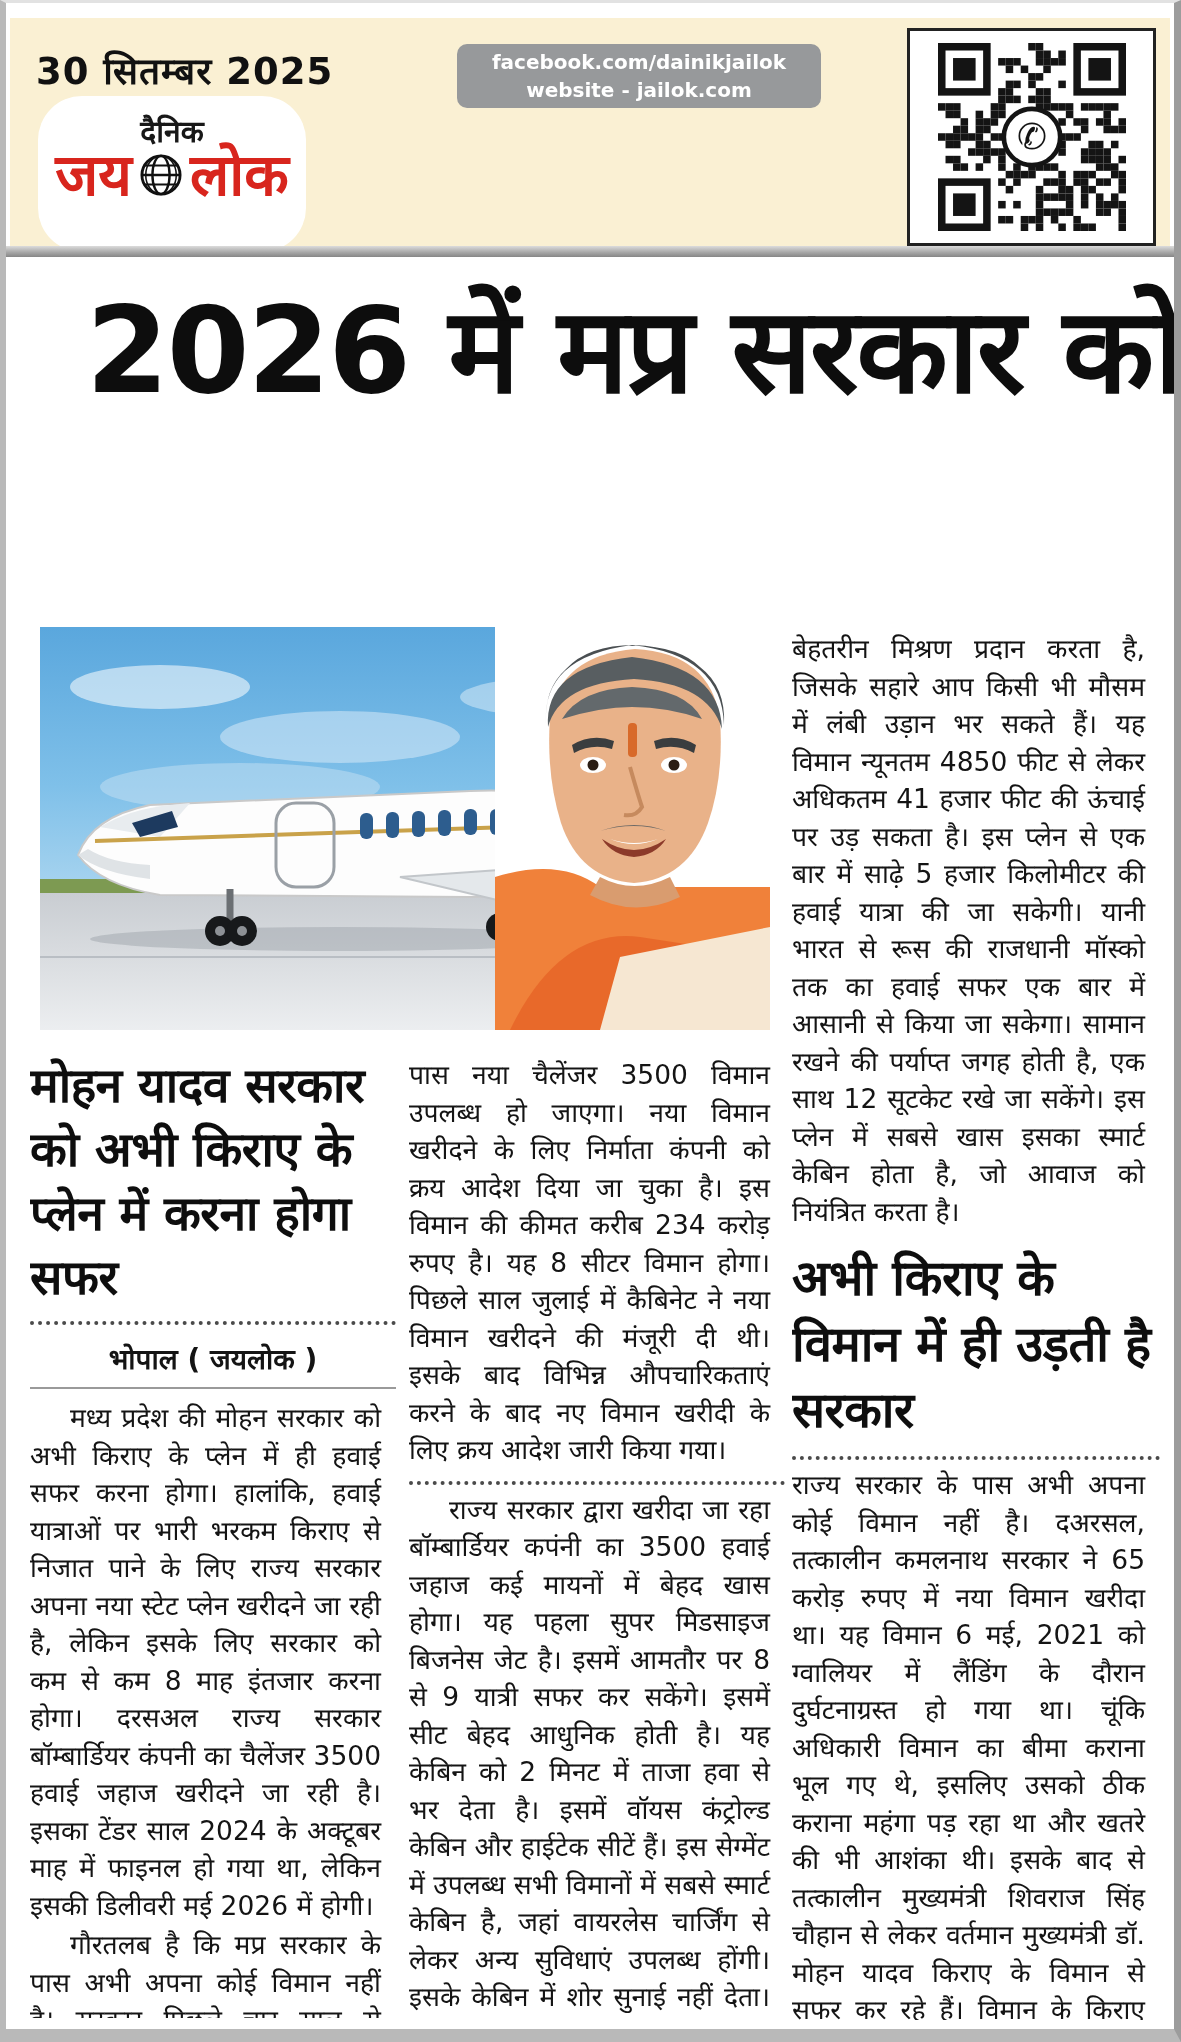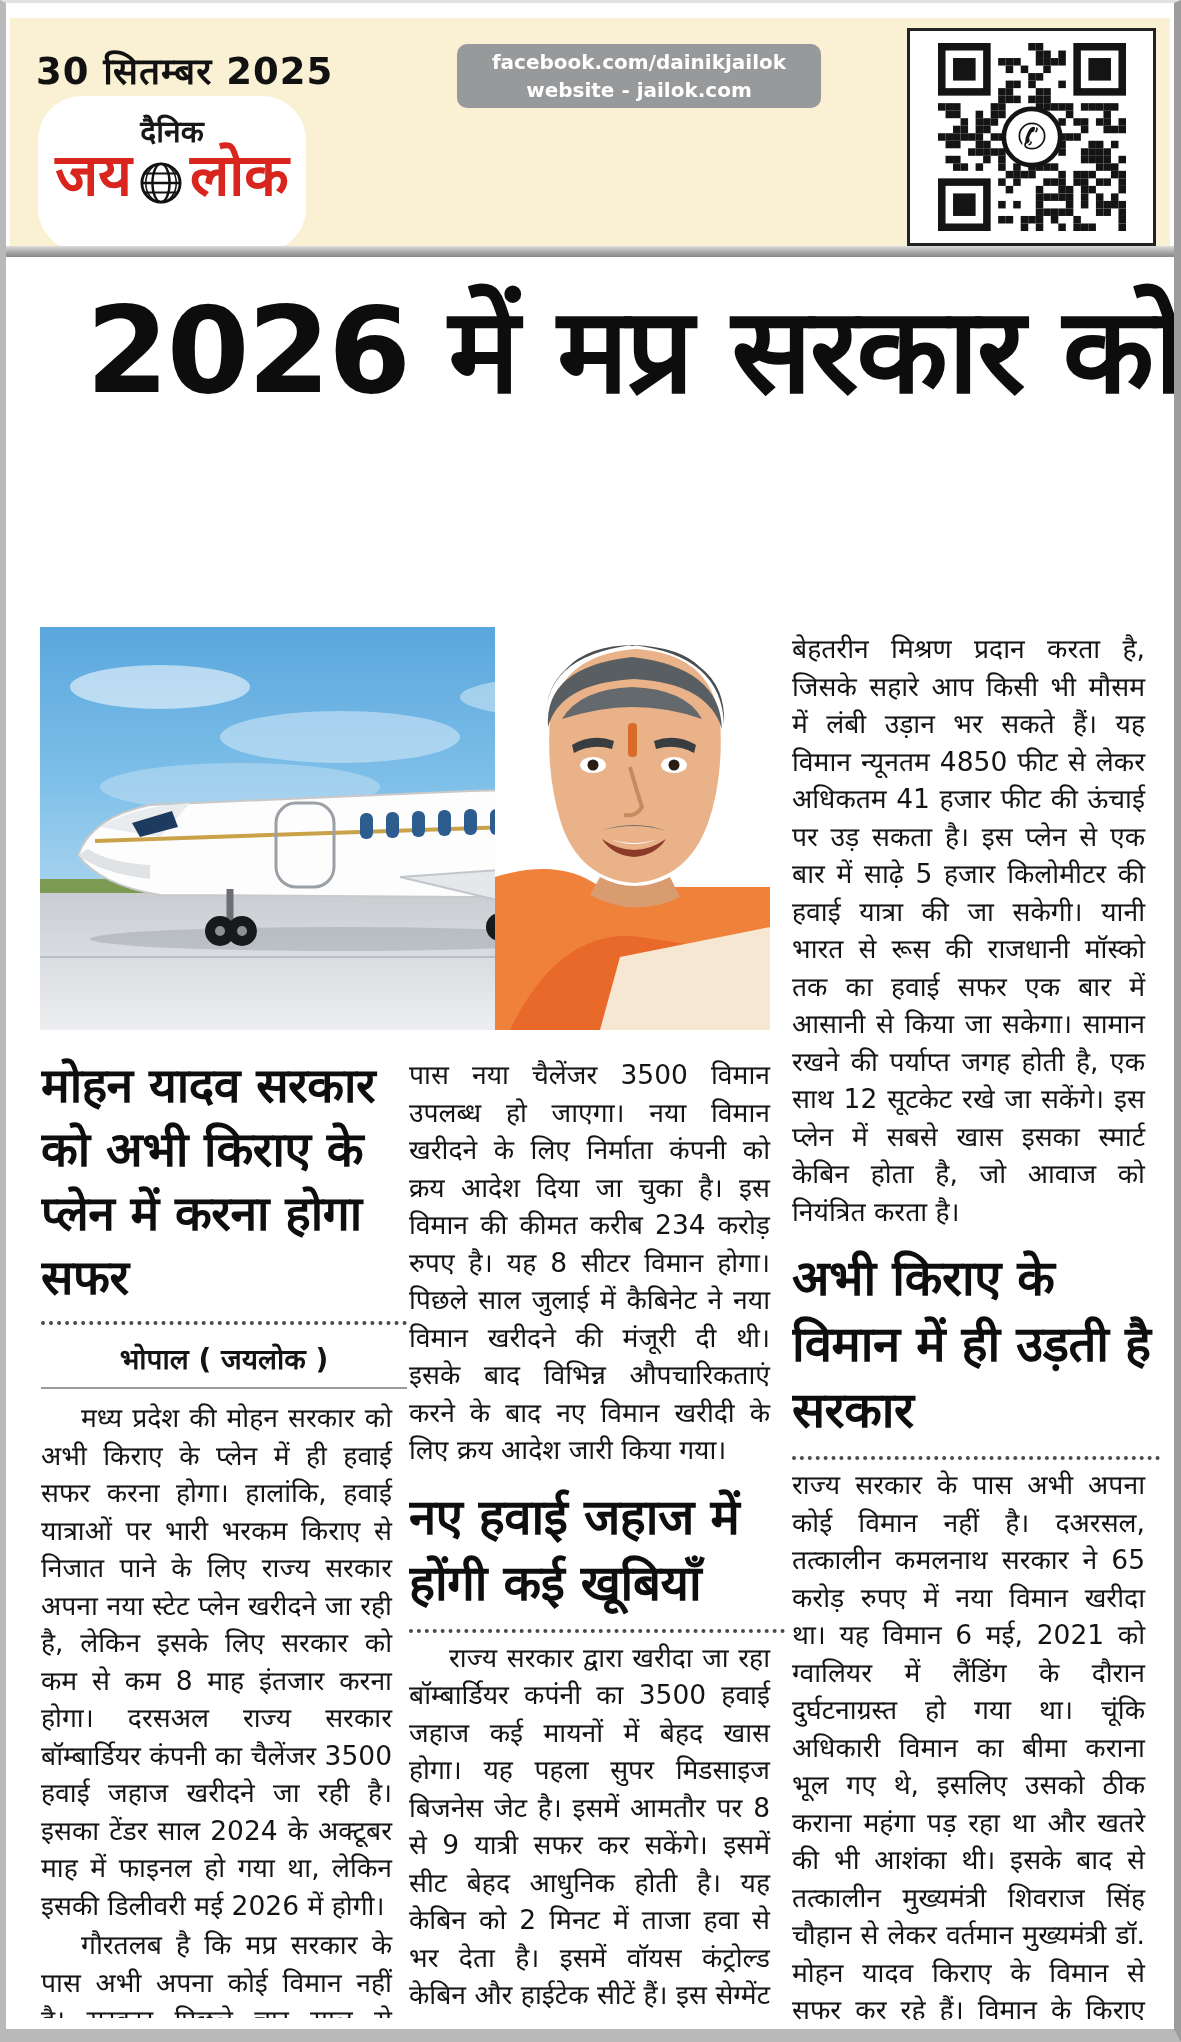--- a/index.html
+++ b/index.html
@@ -6,21 +6,21 @@
   .page{position:relative;width:1181px;height:2042px;background:#ffffff;overflow:hidden;
         font-family:"DejaVu Sans","Liberation Sans",sans-serif;color:#1a1a1a;}
   .frame{position:absolute;inset:0;border-left:6px solid #b9b9b9;border-right:7px solid #9c9c9c;
          border-bottom:13px solid #b9b9b9;border-top:3px solid #e2e2e2;pointer-events:none;z-index:50;}
 
   
   .header{position:absolute;left:10px;top:18px;width:1160px;height:228px;background:#faf0d3;}
   .date{position:absolute;left:26px;top:26px;font-size:37px;font-weight:800;color:#111;letter-spacing:1px;}
   .logo-pill{position:absolute;left:28px;top:78px;width:268px;height:156px;background:#ffffff;border-radius:44px;}
   .logo-top{position:absolute;left:0;top:14px;width:100%;text-align:center;font-size:30px;font-weight:800;color:#181818;}
-  .logo-main{position:absolute;left:0;top:50px;width:100%;display:flex;align-items:flex-end;justify-content:center;gap:8px;
+  .logo-main{position:absolute;left:0;top:50px;width:100%;display:flex;align-items:center;justify-content:center;gap:8px;
              font-size:58px;font-weight:800;color:#d8251d;line-height:1;}
   .globe{width:42px;height:42px;flex:0 0 auto;}
   .fb-box{position:absolute;left:447px;top:26px;width:364px;height:64px;background:#97999b;border-radius:10px;
           display:flex;flex-direction:column;align-items:center;justify-content:center;
           color:#ffffff;font-weight:800;font-size:20px;line-height:28px;}
   .promo{position:absolute;left:430px;top:102px;width:366px;text-align:center;
          font-size:28px;font-weight:800;color:#161616;line-height:38px;}
   .qr-box{position:absolute;left:897px;top:10px;width:243px;height:212px;background:#ffffff;border:3px solid #222;
           display:flex;align-items:center;justify-content:center;}
   .qr-box svg{width:188px;height:188px;}
@@ -30,21 +30,21 @@
            background:linear-gradient(#dcdcdc,#a9a9a9 55%,#868686);}
   .headline{position:absolute;left:0;top:262px;width:1181px;text-align:center;color:#0d0d0d;
             font-weight:800;font-size:119px;line-height:178px;letter-spacing:-2px;padding-left:44px;}
 
   
   .photo{position:absolute;left:40px;top:627px;width:730px;height:403px;overflow:hidden;background:#bcd6ea;}
   .photo svg{display:block;width:730px;height:403px;}
 
   
   .col{position:absolute;overflow:hidden;}
-  .col1{left:41px;top:1053px;width:366px;height:965px;}
+  .col1{left:30px;top:1053px;width:366px;height:965px;}
   .col2{left:409px;top:1056px;width:376px;height:962px;}
   .col3{left:792px;top:630px;width:368px;height:1390px;}
 
   .col-head1{font-size:48px;line-height:64px;font-weight:800;color:#0e0e0e;letter-spacing:-0.5px;}
   .subhead{font-size:49px;line-height:66px;font-weight:800;color:#0e0e0e;letter-spacing:-0.5px;}
   .dotted{border:none;border-top:4px dotted #4a4a4a;margin:12px 0 6px 0;height:0;}
   .byline{text-align:center;font-size:28px;font-weight:800;padding:8px 0 10px 0;color:#141414;}
   .solid-rule{border:none;border-top:2px solid #9a9a9a;margin:0 0 10px 0;height:0;}
 
   .body-p{font-size:26.5px;line-height:37.5px;text-align:justify;margin:0 15px 2px 0;color:#141414;}
@@ -374,21 +374,20 @@
     <div class="col-head1">मोहन यादव सरकार को अभी किराए के प्लेन में करना होगा सफर</div>
     <hr class="dotted">
     <div class="byline">भोपाल ( जयलोक )</div>
     <hr class="solid-rule">
     <p class="body-p indent">मध्य प्रदेश की मोहन सरकार को अभी किराए के प्लेन में ही हवाई सफर करना होगा। हालांकि, हवाई यात्राओं पर भारी भरकम किराए से निजात पाने के लिए राज्य सरकार अपना नया स्टेट प्लेन खरीदने जा रही है, लेकिन इसके लिए सरकार को कम से कम 8 माह इंतजार करना होगा। दरसअल राज्य सरकार बॉम्बार्डियर कंपनी का चैलेंजर 3500 हवाई जहाज खरीदने जा रही है। इसका टेंडर साल 2024 के अक्टूबर माह में फाइनल हो गया था, लेकिन इसकी डिलीवरी मई 2026 में होगी।</p>
     <p class="body-p indent">गौरतलब है कि मप्र सरकार के पास अभी अपना कोई विमान नहीं है। सरकार पिछले चार साल से किराए के विमान में हवाई सफर कर रही है। सरकार को अभी 8 महीने और किराए के विमान में यात्रा करना होगी। मई, 2026 तक सरकार के</p>
   </div>
 
   <div class="col col2">
     <p class="body-p">पास नया चैलेंजर 3500 विमान उपलब्ध हो जाएगा। नया विमान खरीदने के लिए निर्माता कंपनी को क्रय आदेश दिया जा चुका है। इस विमान की कीमत करीब 234 करोड़ रुपए है। यह 8 सीटर विमान होगा। पिछले साल जुलाई में कैबिनेट ने नया विमान खरीदने की मंजूरी दी थी। इसके बाद विभिन्न औपचारिकताएं करने के बाद नए विमान खरीदी के लिए क्रय आदेश जारी किया गया।</p>
-    <div class="subhead gap-top">नए हवाई जहाज में होंगी कई खूबियाँ</div>
     <hr class="dotted">
     <p class="body-p indent">राज्य सरकार द्वारा खरीदा जा रहा बॉम्बार्डियर कपंनी का 3500 हवाई जहाज कई मायनों में बेहद खास होगा। यह पहला सुपर मिडसाइज बिजनेस जेट है। इसमें आमतौर पर 8 से 9 यात्री सफर कर सकेंगे। इसमें सीट बेहद आधुनिक होती है। यह केबिन को 2 मिनट में ताजा हवा से भर देता है। इसमें वॉयस कंट्रोल्ड केबिन और हाईटेक सीटें हैं। इस सेग्मेंट में उपलब्ध सभी विमानों में सबसे स्मार्ट केबिन है, जहां वायरलेस चार्जिंग से लेकर अन्य सुविधाएं उपलब्ध होंगी। इसके केबिन में शोर सुनाई नहीं देता। यह विमान स्थिरता, प्रदर्शन और विश्वसनीयता का</p>
   </div>
 
   <div class="col col3">
     <p class="body-p">बेहतरीन मिश्रण प्रदान करता है, जिसके सहारे आप किसी भी मौसम में लंबी उड़ान भर सकते हैं। यह विमान न्यूनतम 4850 फीट से लेकर अधिकतम 41 हजार फीट की ऊंचाई पर उड़ सकता है। इस प्लेन से एक बार में साढ़े 5 हजार किलोमीटर की हवाई यात्रा की जा सकेगी। यानी भारत से रूस की राजधानी मॉस्को तक का हवाई सफर एक बार में आसानी से किया जा सकेगा। सामान रखने की पर्याप्त जगह होती है, एक साथ 12 सूटकेट रखे जा सकेंगे। इस प्लेन में सबसे खास इसका स्मार्ट केबिन होता है, जो आवाज को नियंत्रित करता है।</p>
     <div class="subhead gap-top">अभी किराए के विमान में ही उड़ती है सरकार</div>
     <hr class="dotted">
     <p class="body-p">राज्य सरकार के पास अभी अपना कोई विमान नहीं है। दअरसल, तत्कालीन कमलनाथ सरकार ने 65 करोड़ रुपए में नया विमान खरीदा था। यह विमान 6 मई, 2021 को ग्वालियर में लैंडिंग के दौरान दुर्घटनाग्रस्त हो गया था। चूंकि अधिकारी विमान का बीमा कराना भूल गए थे, इसलिए उसको ठीक कराना महंगा पड़ रहा था और खतरे की भी आशंका थी। इसके बाद से तत्कालीन मुख्यमंत्री शिवराज सिंह चौहान से लेकर वर्तमान मुख्यमंत्री डॉ. मोहन यादव किराए के विमान से सफर कर रहे हैं। विमान के किराए पर सरकार करोड़ों रुपए खर्च कर चुकी है। तत्कालीन शिवराज सरकार में वर्ष 2022 में नया विमान खरीदने की तैयारी शुरू हुई थी। इस सिलसिले में कई दौर की बैठकों के बाद यह तय नहीं हो पाया था कि कौन सा विमान खरीदा जाए।</p>
   </div>

